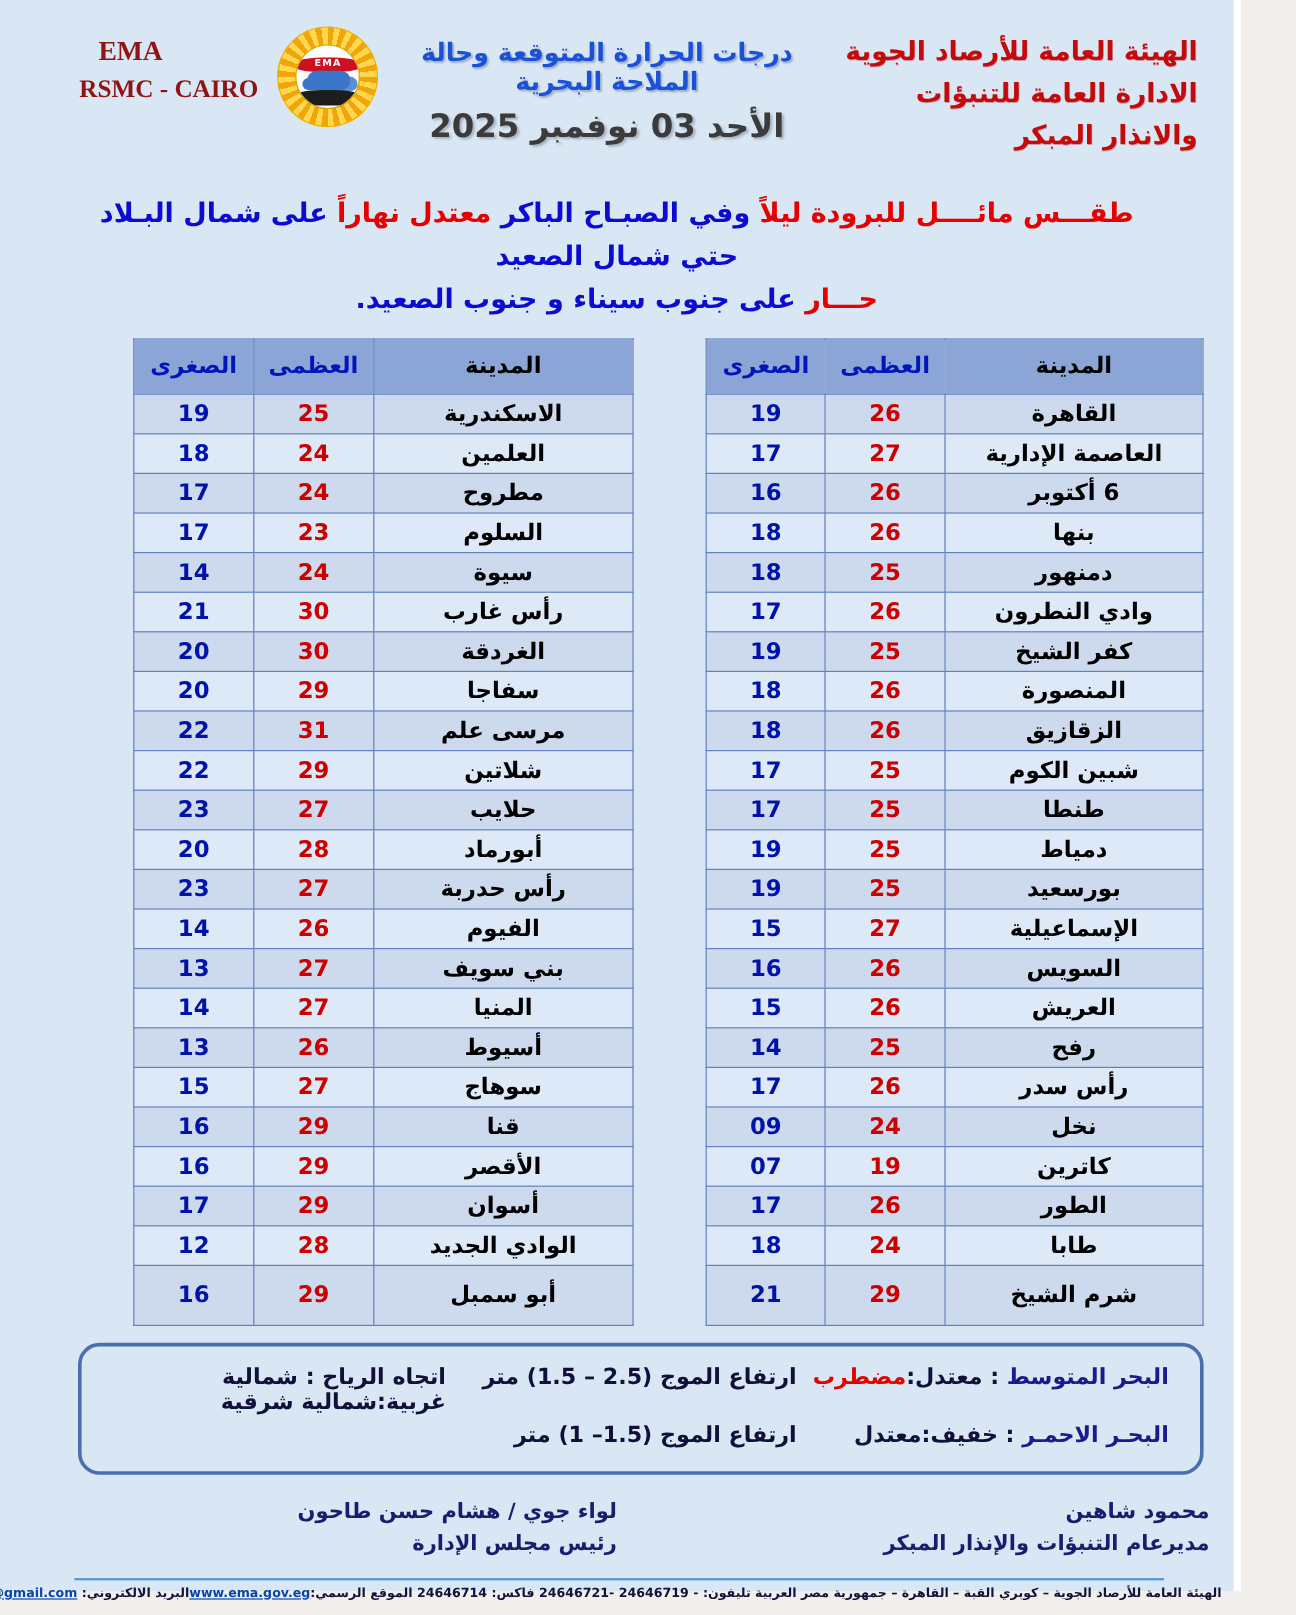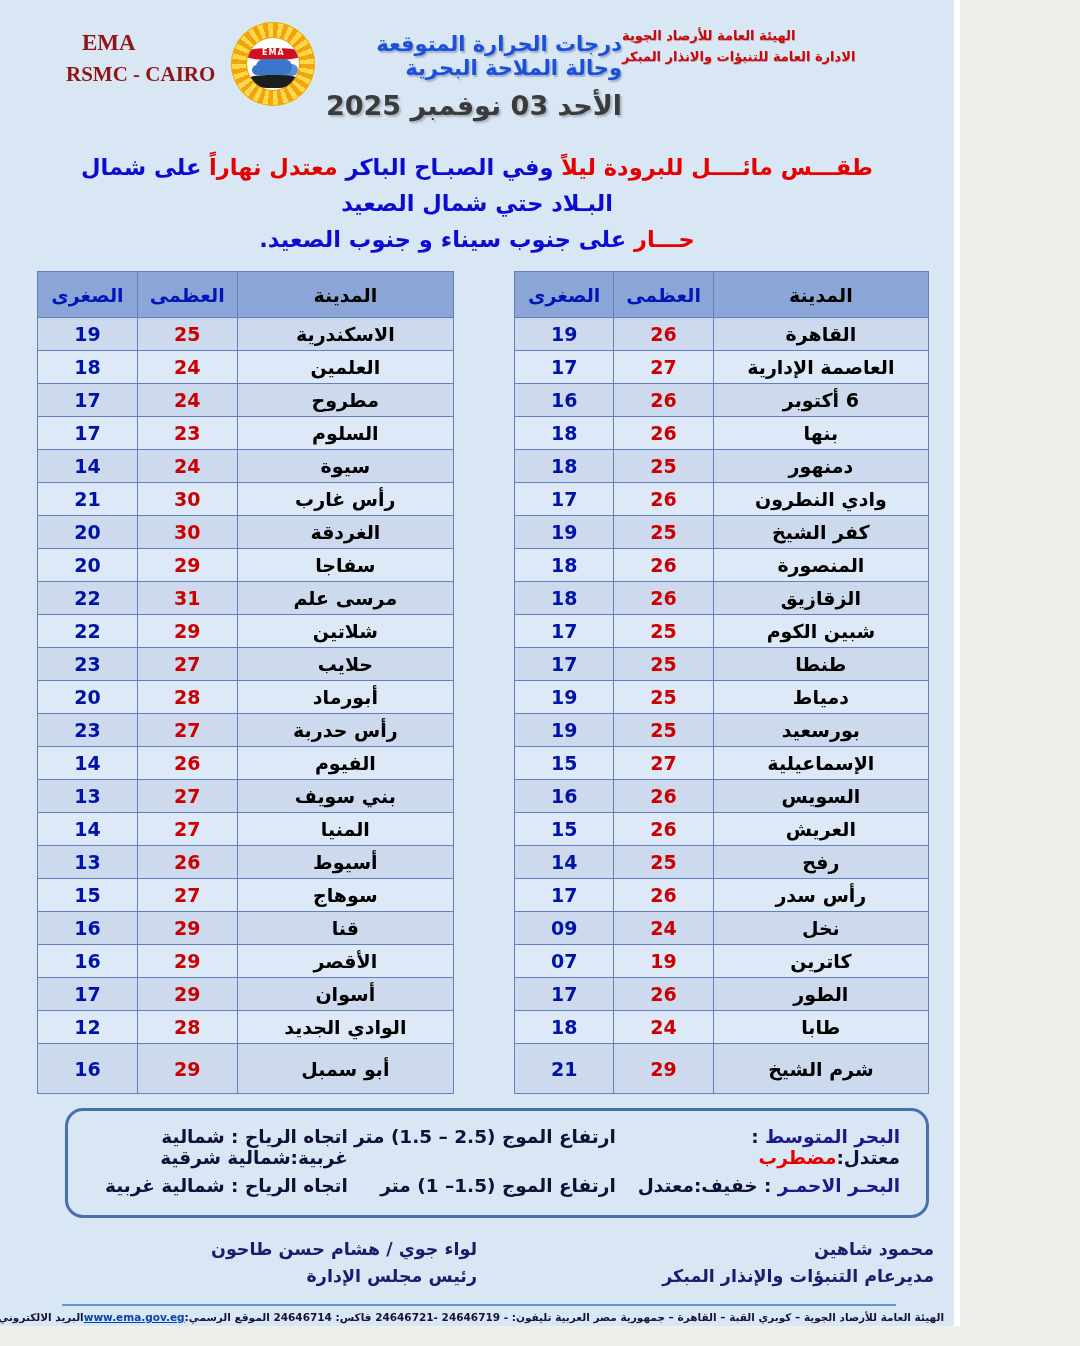--- a/index.html
+++ b/index.html
@@ -9,21 +9,21 @@
     --red-text:#e60000; --blue-text:#0b0bd1; --navy-text:#1c1c6e;
     --org-red:#c40b0b; --title-blue:#1b50d8; --link-blue:#0645ad;
     --box-border:#4a6fae; --rule-blue:#5b9bd5;
   }
   *{box-sizing:border-box; margin:0; padding:0;}
   body{
     width:1080px; height:1346px; background:var(--outer-bg);
     font-family:"DejaVu Sans", sans-serif; font-weight:bold; overflow:hidden;
   }
   .page{
-    width:954px; height:1326px; background:var(--page-bg);
+    width:1028px; height:1326px; background:var(--page-bg);
     position:relative; box-shadow:6px 0 0 0 #ffffff;
   }
   
   .header{display:flex; align-items:flex-start; padding:26px 30px 0 62px;}
   .org-en{
     font-family:"Liberation Serif","DejaVu Serif",serif; color:#8f1515;
     text-align:left; padding-left:4px; line-height:1.45; white-space:nowrap;
   }
   .org-en .l1{font-size:23px; padding-left:16px;}
   .org-en .l2{font-size:21px;}
@@ -35,26 +35,26 @@
   }
   .logo-inner{
     width:54px; height:54px; border-radius:50%; background:#fdfdfd; overflow:hidden;
     border:1px solid #d9a400; position:relative; text-align:center;
   }
   .logo-band-red{position:absolute; top:10px; left:-4px; right:-4px; height:12px; background:#cf1020; border-radius:50% / 60%;}
   .logo-ema{position:absolute; top:10px; left:0; right:0; font-size:8px; color:#fff; letter-spacing:1px; z-index:3;}
   .logo-cloud{position:absolute; top:21px; left:9px; width:36px; height:16px; background:#3a76c9; border-radius:10px;
     box-shadow:-7px 3px 0 -3px #3a76c9, 8px 3px 0 -2px #5b8fd4;}
   .logo-band-black{position:absolute; bottom:2px; left:-4px; right:-4px; height:13px; background:#1d1d1d; border-radius:50% / 60%;}
-  .title-block{flex:1; text-align:right; direction:rtl; padding-top:6px;}
+  .title-block{flex:1; text-align:center; direction:rtl; padding-top:6px;}
   .doc-title{color:var(--title-blue); font-size:21px; text-shadow:1.5px 1.5px 1.5px #9fb0c4;}
   .doc-date{color:#3b3b3b; font-size:27px; margin-top:10px; text-shadow:2px 2px 2px #a9b4c2;}
   .org-ar{
-    width:302px; flex:0 0 auto; direction:rtl; text-align:left; color:var(--org-red);
-    font-size:13px; line-height:1.6; text-shadow:0.5px 0.5px 0.5px #c9a;
+    width:302px; flex:0 0 auto; direction:rtl; text-align:right; color:var(--org-red);
+    font-size:22px; line-height:1.6; text-shadow:0.5px 0.5px 0.5px #c9a;
   }
   
   .intro{margin-top:28px; direction:rtl; text-align:center; font-size:22.5px; line-height:1.6; padding:0 62px;}
   .intro .red{color:var(--red-text);}
   .intro .blue{color:var(--blue-text);}
   
   .tables{display:flex; direction:rtl; margin-top:14px; padding-right:25px; gap:60px;}
   table.temp-table{border-collapse:collapse; direction:rtl; table-layout:fixed;}
   table.right-t{width:415px;} table.left-t{width:417px;}
   .temp-table th,.temp-table td{
@@ -400,21 +400,20 @@
       <span>ارتفاع الموج </span><span class="ltr">(1.5 – 2.5)</span><span> متر</span>
     </div>
     <div>اتجاه الرياح :  شمالية غربية:شمالية شرقية</div>
 
     <div>
       <span class="sea-label">البحـر الاحمـر</span><span> : خفيف:معتدل</span><span class="alert"></span>
     </div>
     <div>
       <span>ارتفاع الموج </span><span class="ltr">(1 –1.5)</span><span> متر</span>
     </div>
-    <div>اتجاه الرياح : شمالية غربية</div>
   </div>
 
   <div class="signatures">
     <div class="sig">
       <div>محمود شاهين</div>
       <div>مديرعام التنبؤات والإنذار المبكر</div>
     </div>
     <div class="sig">
       <div>لواء جوي / هشام حسن طاحون</div>
       <div>رئيس مجلس الإدارة</div>

